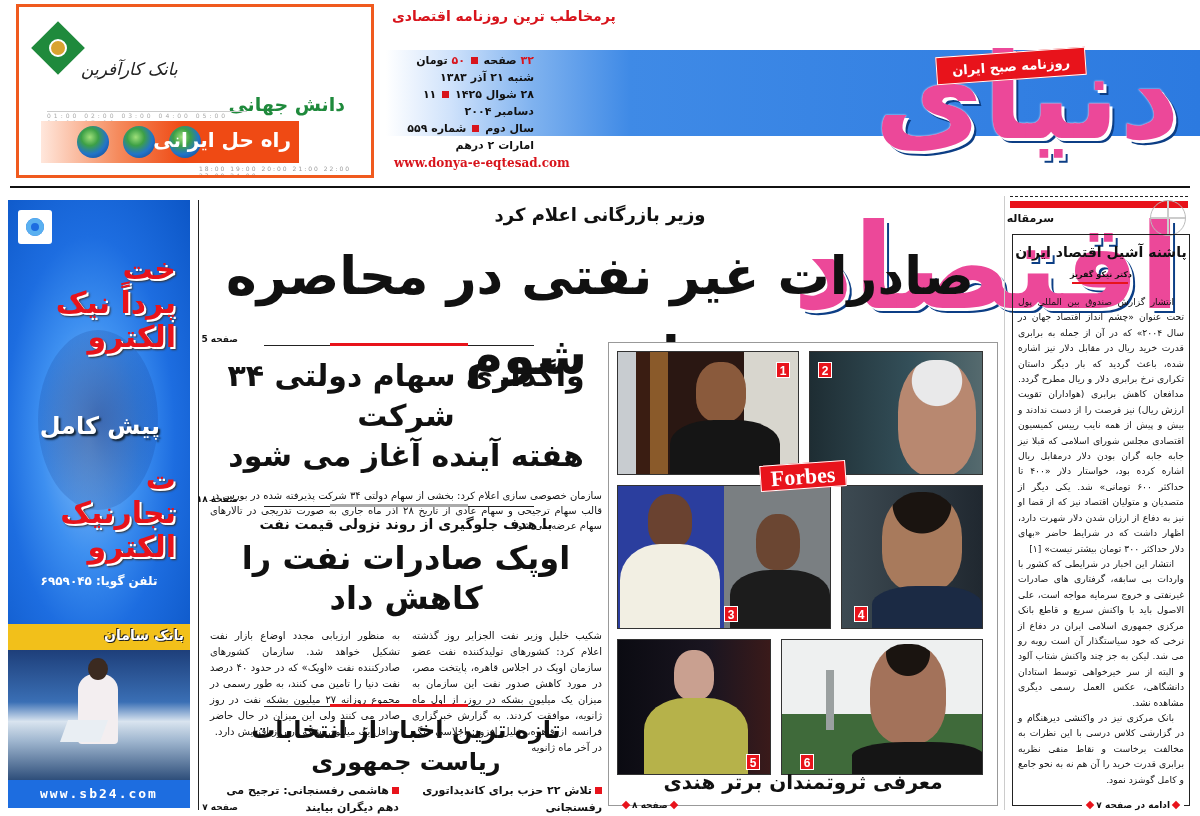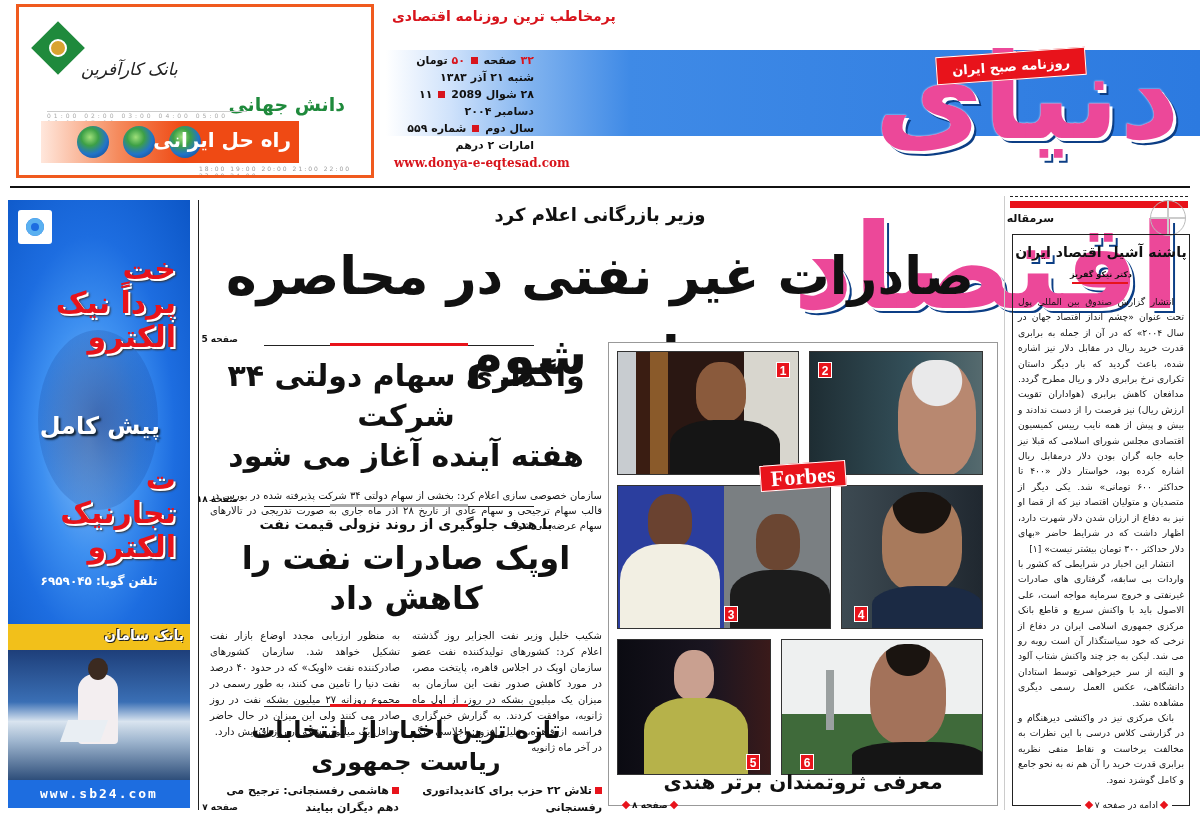--- a/index.html
+++ b/index.html
@@ -83,21 +83,21 @@
   .ed-label { position: absolute; right: 146px; top: 212px; font-size: 11px; font-weight: bold; direction: rtl; }
   .ed-globe { position: absolute; left: 1150px; top: 200px; width: 36px; height: 36px; border-radius: 50%; border: 1px solid #bbb; background:
       linear-gradient(90deg, transparent 48%, #ccc 48%, #ccc 52%, transparent 52%),
       linear-gradient(0deg, transparent 48%, #ccc 48%, #ccc 52%, transparent 52%); }
   .ed-box { position: absolute; left: 1012px; top: 234px; width: 178px; height: 572px; border: 1px solid #222; }
   .ed-title { position: absolute; left: 1012px; top: 244px; width: 178px; text-align: center; font-size: 14px; font-weight: bold; direction: rtl; }
   .ed-author { position: absolute; left: 1012px; top: 270px; width: 178px; text-align: center; font-size: 8px; font-weight: bold; direction: rtl; }
   .ed-author-rule { position: absolute; left: 1072px; top: 282px; width: 56px; height: 2px; background: #e8131b; }
   .ed-body { position: absolute; left: 1018px; top: 294px; width: 166px; direction: rtl; font-size: 9.2px; line-height: 15.4px; text-align: justify; }
   .ed-body p { text-indent: 10px; }
-  .ed-cont { position: absolute; right: 28px; top: 800px; font-size: 9px; font-weight: normal; direction: rtl; background: #fff; padding: 0 2px; }
+  .ed-cont { position: absolute; right: 16px; top: 800px; font-size: 9px; font-weight: bold; direction: rtl; background: #fff; padding: 0 2px; }
 </style>
 </head>
 <body>
 
 <header class="masthead">
   <div class="ad-top">
     <div class="logo-diamond"></div>
     <div class="logo-core"></div>
     <div class="bank-name">بانک کارآفرین</div>
     <div class="tagline1">دانش جهانی</div>
@@ -117,21 +117,21 @@
   <div class="issue-info">
     <div>
       <span class="hl">۳۲</span>
       <span>صفحه</span>
       <span class="sq"></span>
       <span class="hl">۵۰</span>
       <span>تومان</span>
     </div>
     <div>شنبه ۲۱ آذر ۱۳۸۳</div>
     <div>
-      <span>۲۸ شوال 2089</span>
+      <span>۲۸ شوال ۱۴۲۵</span>
       <span class="sq"></span>
       <span>۱۱ دسامبر ۲۰۰۴</span>
     </div>
     <div>
       <span>سال دوم</span>
       <span class="sq"></span>
       <span>شماره ۵۵۹</span>
     </div>
     <div>امارات ۲ درهم</div>
   </div>

